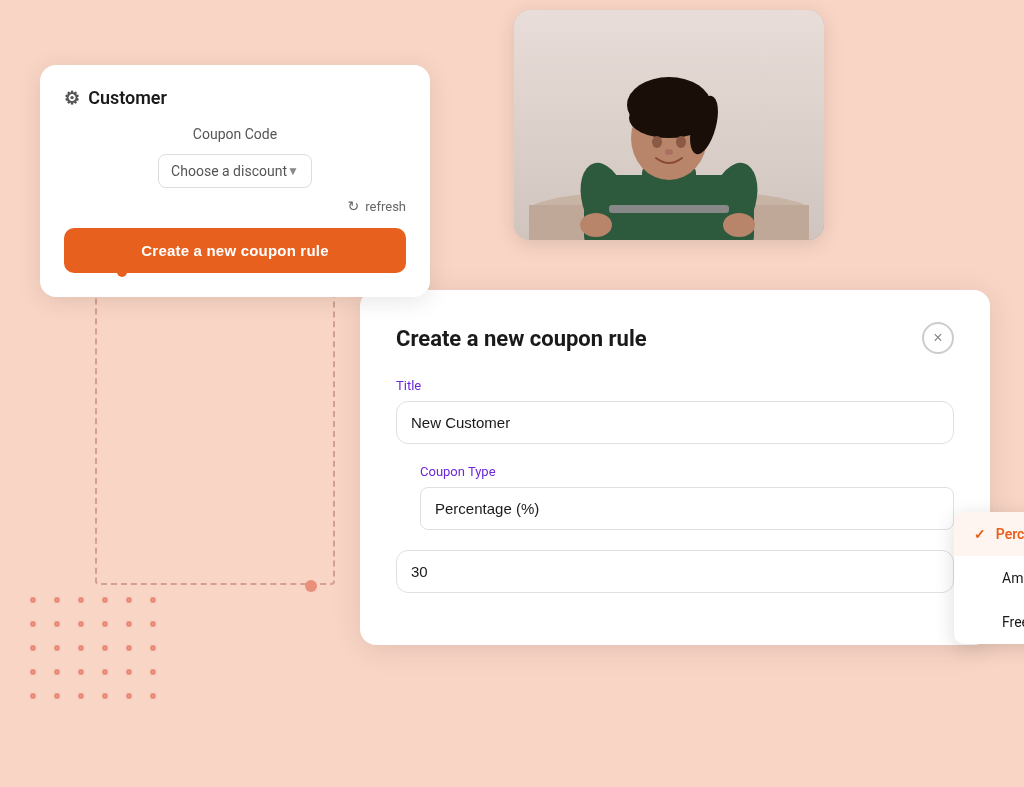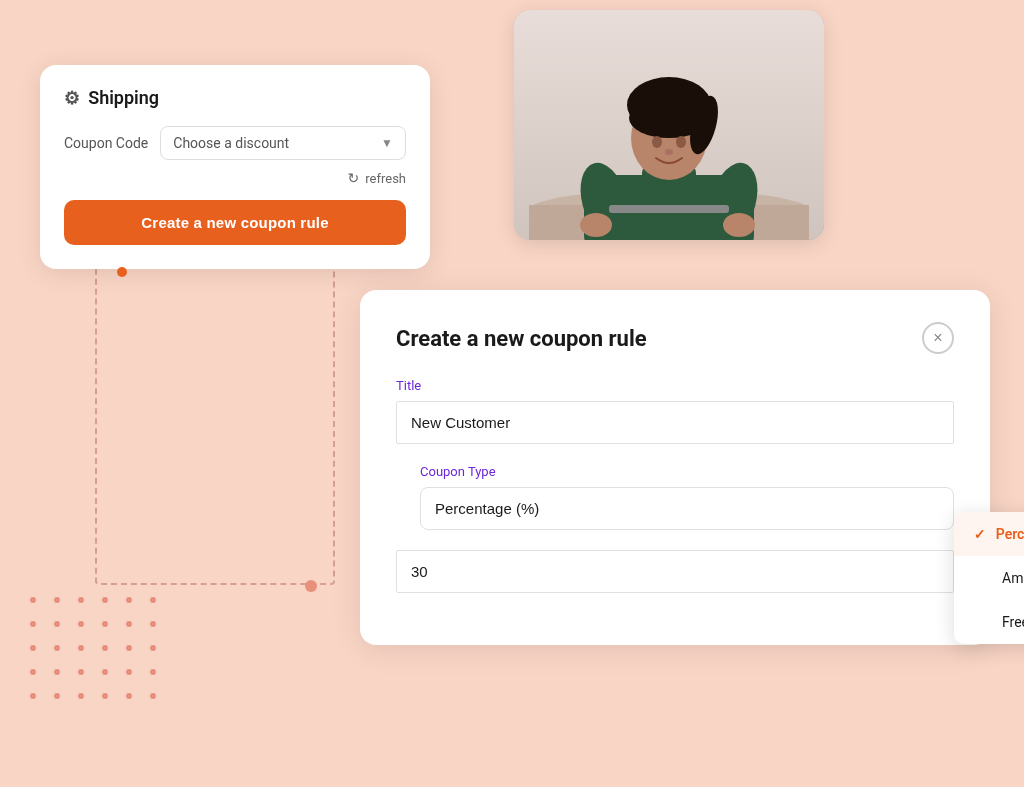--- a/index.html
+++ b/index.html
@@ -95,20 +95,21 @@
     }
     .settings-title .gear-icon {
       color: #555;
       font-size: 18px;
     }
     .coupon-code-row {
       display: flex;
       align-items: center;
       gap: 12px;
       margin-bottom: 10px;
+      flex-direction: column;
     }
     .coupon-code-label {
       font-size: 14px;
       color: #555;
       white-space: nowrap;
     }
     .coupon-dropdown {
       flex: 1;
       border: 1px solid #ddd;
       border-radius: 8px;
@@ -205,21 +206,21 @@
     }
     .form-label {
       font-size: 13px;
       color: #6d28d9;
       margin-bottom: 8px;
       display: block;
     }
     .form-input {
       width: 100%;
       border: 1.5px solid #e0e0e0;
-      border-radius: 2px;
+      border-radius: 12px;
       padding: 12px 14px;
       font-size: 15px;
       color: #1a1a1a;
       outline: none;
       background: white;
     }
 
     
     .coupon-type-row {
       position: relative;
@@ -359,21 +360,21 @@
       <ellipse cx="225" cy="215" rx="16" ry="12" fill="#b8856a"></ellipse>
 
       <rect x="95" y="195" width="120" height="8" rx="3" fill="#888"></rect>
     </svg>
   </div>
 </div>
 
 <div class="settings-panel">
   <div class="settings-title">
     <span class="gear-icon">⚙</span>
-    <span>Shipping</span>
+    <span>Customer</span>
   </div>
 
   <div class="coupon-code-row">
     <span class="coupon-code-label">Coupon Code</span>
     <div class="coupon-dropdown">
       <span>Choose a discount</span>
       <span class="chevron">▼</span>
     </div>
   </div>
 

